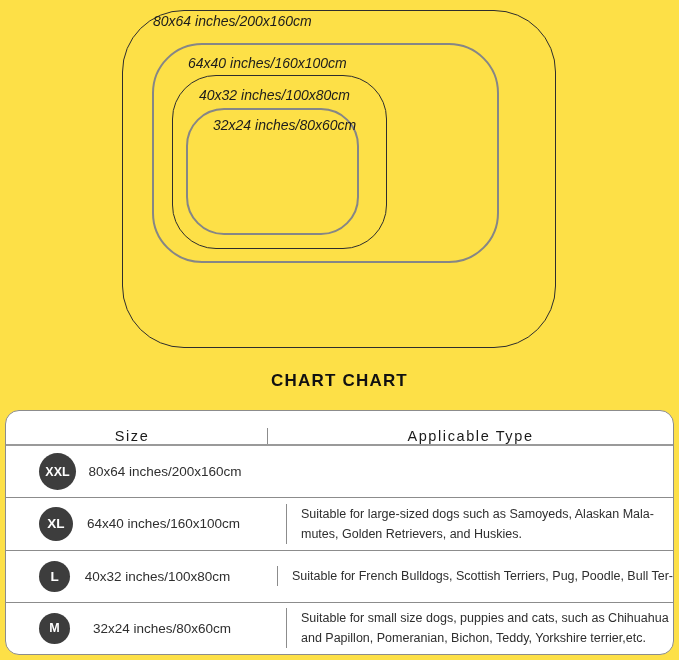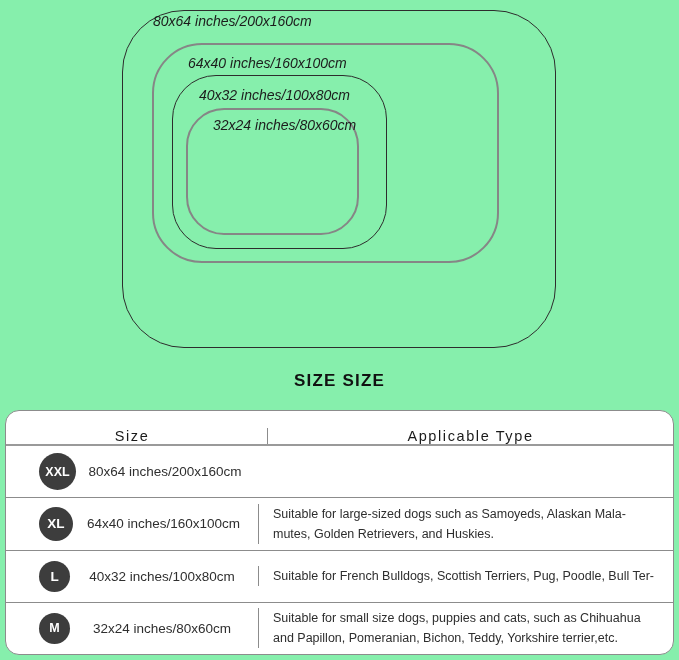--- a/index.html
+++ b/index.html
@@ -1,20 +1,20 @@
 <!DOCTYPE html>
 <html><head>
 <meta charset="utf-8">
 <style>
   html, body { margin: 0; padding: 0; background: #ffffff; }
   .stage {
     position: relative;
     width: 679px;
     height: 660px;
-    background: #86efac;
+    background: #fde047;
     font-family: "Liberation Sans", sans-serif;
     overflow: hidden;
   }
 
   
   .rect { position: absolute; background: transparent; box-sizing: border-box; }
   .rect-xxl { left: 122px; top: 10px;  width: 434px; height: 338px; border: 1.4px solid #2d2d2d; border-radius: 62px; }
   .rect-xl  { left: 152px; top: 43px;  width: 347px; height: 220px; border: 2px   solid #868686; border-radius: 50px; }
   .rect-l   { left: 172px; top: 75px;  width: 215px; height: 174px; border: 1.4px solid #2d2d2d; border-radius: 44px; }
   .rect-m   { left: 186px; top: 108px; width: 173px; height: 127px; border: 2px   solid #868686; border-radius: 38px; }
@@ -68,21 +68,21 @@
     align-items: center;
     justify-content: center;
     font-size: 14.5px;
     letter-spacing: 1.6px;
     color: #1a1a1a;
   }
   .th-size { width: 252px; box-sizing: border-box; }
   .th-type { flex: 1; border-left: 1.3px solid #8c8c8c; margin-left: 9px; }
 
   .trow { display: flex; flex: 1; align-items: center; }
-  .trow + .trow { border-top: 1.3px solid #8c8c8c; }
+  .trow + .trow { border-top: 1.3px solid #8c8c8c; gap: 28px; }
 
   .td-size {
     width: 252px;
     box-sizing: border-box;
     display: flex;
     align-items: center;
   }
   .badge {
     border-radius: 50%;
     background: #3d3d3d;
@@ -130,21 +130,21 @@
     <div class="rect rect-xl"></div>
     <div class="rect rect-l"></div>
     <div class="rect rect-m"></div>
 
     <div class="size-label label-1">80x64 inches/200x160cm</div>
     <div class="size-label label-2">64x40 inches/160x100cm</div>
     <div class="size-label label-3">40x32 inches/100x80cm</div>
     <div class="size-label label-4">32x24 inches/80x60cm</div>
   </div>
 
-  <div class="chart-title">SIZE SIZE</div>
+  <div class="chart-title">CHART CHART</div>
 
   <div class="size-table">
 
     <div class="thead">
       <div class="th th-size">Size</div>
       <div class="th th-type">Applicable Type</div>
     </div>
 
     <div class="trow">
       <div class="td-size">

